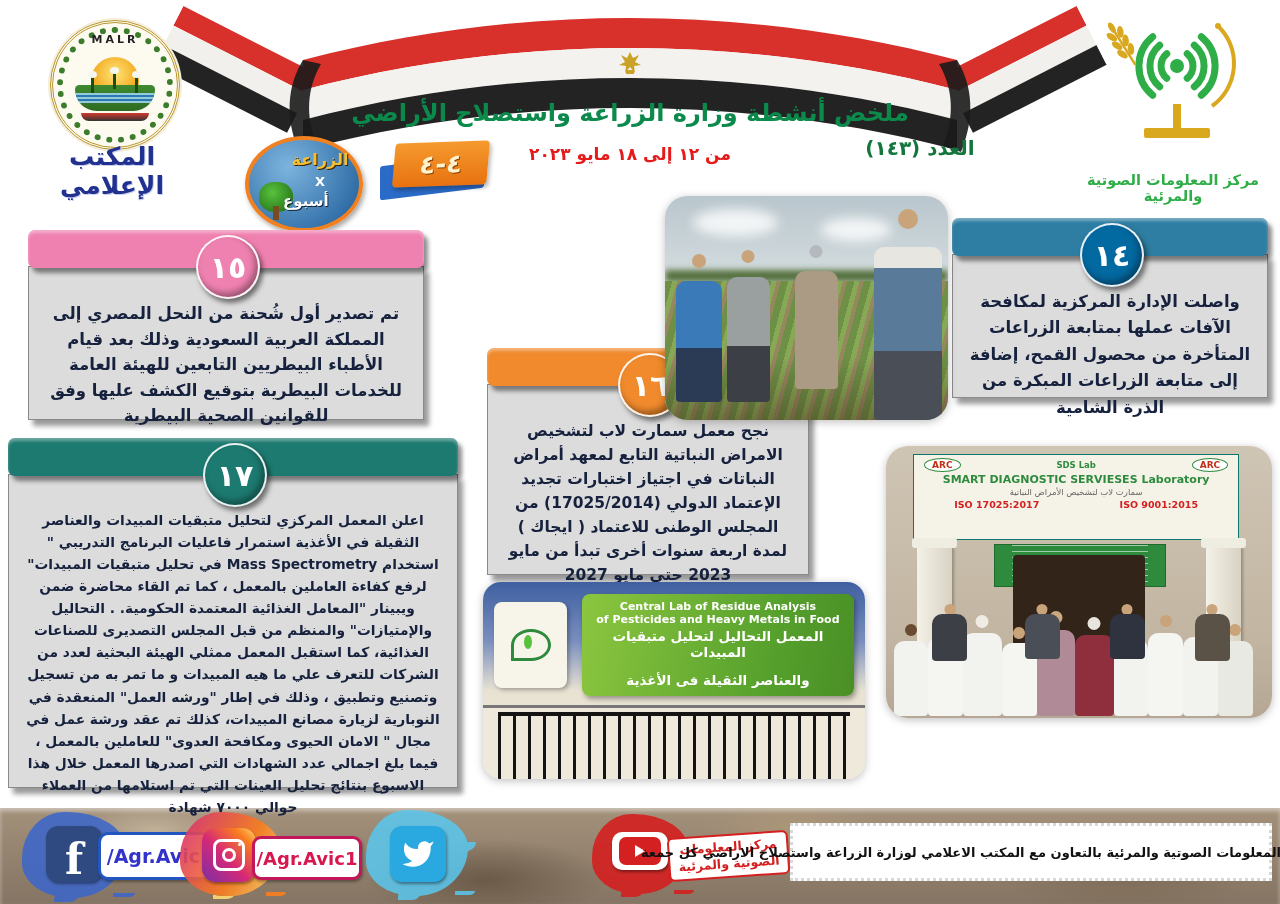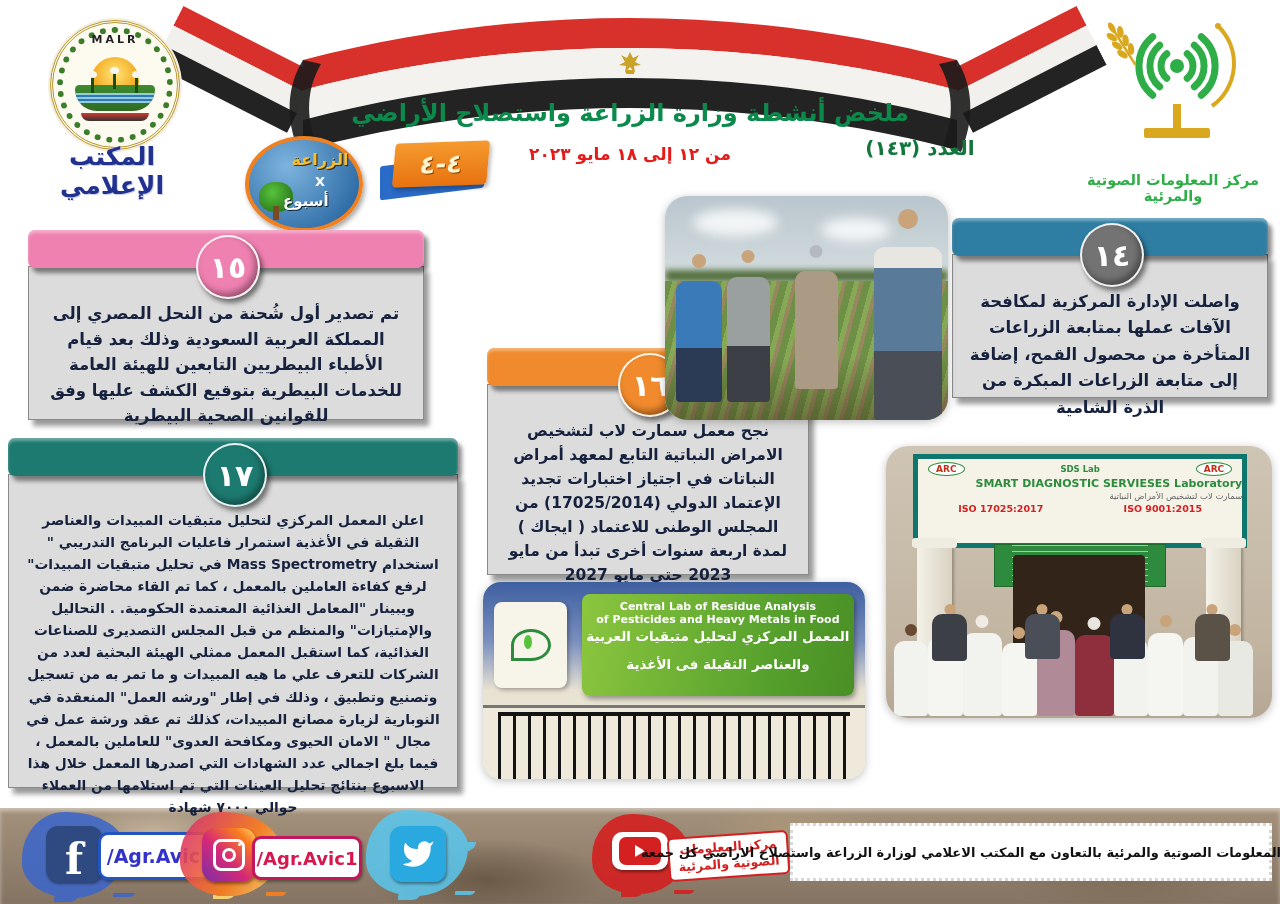--- a/index.html
+++ b/index.html
@@ -77,22 +77,22 @@
   .fp-cloud{position:absolute;background:#fff;border-radius:50%;filter:blur(6px);opacity:.8;}
   .fp-trees{position:absolute;left:0;right:0;top:33%;height:12px;background:#54703c;filter:blur(3px);}
   .fp-rows{position:absolute;left:0;right:0;bottom:0;height:62%;
     background:linear-gradient(to top, rgba(60,40,20,.4), rgba(0,0,0,0) 45%),
     repeating-linear-gradient(105deg,#6d8f46 0 7px,#87a855 7px 12px,#97875f 12px 16px);}
   .person{position:absolute;}
   .p-head{position:absolute;left:50%;top:0;transform:translateX(-50%);border-radius:50%;background:#c9a379;}
   .p-body{position:absolute;left:0;right:0;top:18%;bottom:0;border-radius:10px 10px 4px 4px;}
   
   .sl-wall{position:absolute;inset:0;background:linear-gradient(#cfc5b4,#c2b5a2 70%,#b5a794);}
-  .sl-sign{position:absolute;left:7%;top:3%;width:84%;height:31%;background:#f5f2e8;border:5px solid #0f766e;
-    text-align:right;}
+  .sl-sign{position:absolute;left:7%;top:3%;width:84%;height:31%;background:#f5f2e8;border:1px solid #0f766e;
+    text-align:center;}
   .sl-logos{display:flex;justify-content:space-between;align-items:center;padding:3px 10px 0;}
   .arc-logo{font-size:9px;font-weight:800;color:#c03018;border:1px solid #2e8b3d;border-radius:50%;
     padding:1px 7px;background:#fff;}
   .sds-logo{font-size:8.5px;font-weight:800;color:#2e8b3d;}
   .sl-title{font-size:11px;font-weight:800;color:#2e8b3d;margin-top:1px;}
   .sl-title-ar{font-size:8.5px;font-weight:400;color:#666;direction:rtl;margin-top:1px;}
   .sl-iso{display:flex;justify-content:space-around;font-size:9.5px;font-weight:800;color:#d42020;margin-top:2px;}
   .sl-col{position:absolute;top:36%;width:9%;height:46%;background:linear-gradient(90deg,#f4f1e8,#d8d2c2);
     border-radius:4px;box-shadow:2px 2px 3px rgba(0,0,0,.25);}
   .sl-cap{position:absolute;top:-6px;left:-15%;width:130%;height:10px;background:#efece1;border-radius:3px;}
@@ -245,21 +245,21 @@
     <div class="card-num" style="background-color: rgb(239, 129, 176);">
       <span>١٥</span>
       </div>
   </div>
 
   <div class="card" style="left:952px;top:218px;width:316px;height:180px">
     <div class="card-body">
       <div class="card-text" style="font-size:16.5px;line-height:1.6">واصلت الإدارة المركزية لمكافحة الآفات عملها بمتابعة الزراعات المتأخرة من محصول القمح، إضافة إلى متابعة الزراعات المبكرة من الذرة الشامية</div>
     </div>
     <div class="card-bar" style="background-color: rgb(46, 125, 162);"></div>
-    <div class="card-num" style="background-color: #737373;">
+    <div class="card-num" style="background-color: #0369a1;">
       <span>١٤</span>
       </div>
   </div>
 
   <div class="card" style="left:487px;top:348px;width:322px;height:227px">
     <div class="card-body">
       <div class="card-text" style="font-size:15.5px;line-height:1.55">نجح معمل سمارت لاب لتشخيص الامراض النباتية التابع لمعهد أمراض النباتات في اجتياز اختبارات تجديد الإعتماد الدولي  (17025/2014) من المجلس الوطنى للاعتماد ( ايجاك )  لمدة اربعة سنوات أخرى تبدأ من مايو  2023  حتى مايو 2027</div>
     </div>
     <div class="card-bar" style="background-color: rgb(240, 138, 45);"></div>
     <div class="card-num" style="background-color: rgb(240, 138, 45);">
@@ -387,21 +387,21 @@
   <div class="photo" style="left:483px;top:582px;width:382px;height:197px;border-radius:18px">
     <div class="cl-sky"></div>
     <div class="cl-logo">
         <div class="cl-eye">
           <i></i>
         </div>
       </div>
     <div class="cl-sign">
       <div class="cl-en">Central Lab of Residue Analysis</div>
       <div class="cl-en" style="margin-top:0">of Pesticides and Heavy Metals in Food</div>
-      <div class="cl-ar">المعمل المركزي لتحليل متبقيات العربية</div>
+      <div class="cl-ar">المعمل التحاليل لتحليل متبقيات المبيدات</div>
       <div class="cl-ar" style="margin-top:12px">والعناصر الثقيلة فى الأغذية</div>
     </div>
     <div class="cl-gate">
       <div class="cl-bars"></div>
     </div>
   </div>
 
   <div class="abs footer-bar">
 
     <div class="splash" style="left:22px;top:4px;width:104px;height:86px;background:#3a66cc;opacity:.85;

